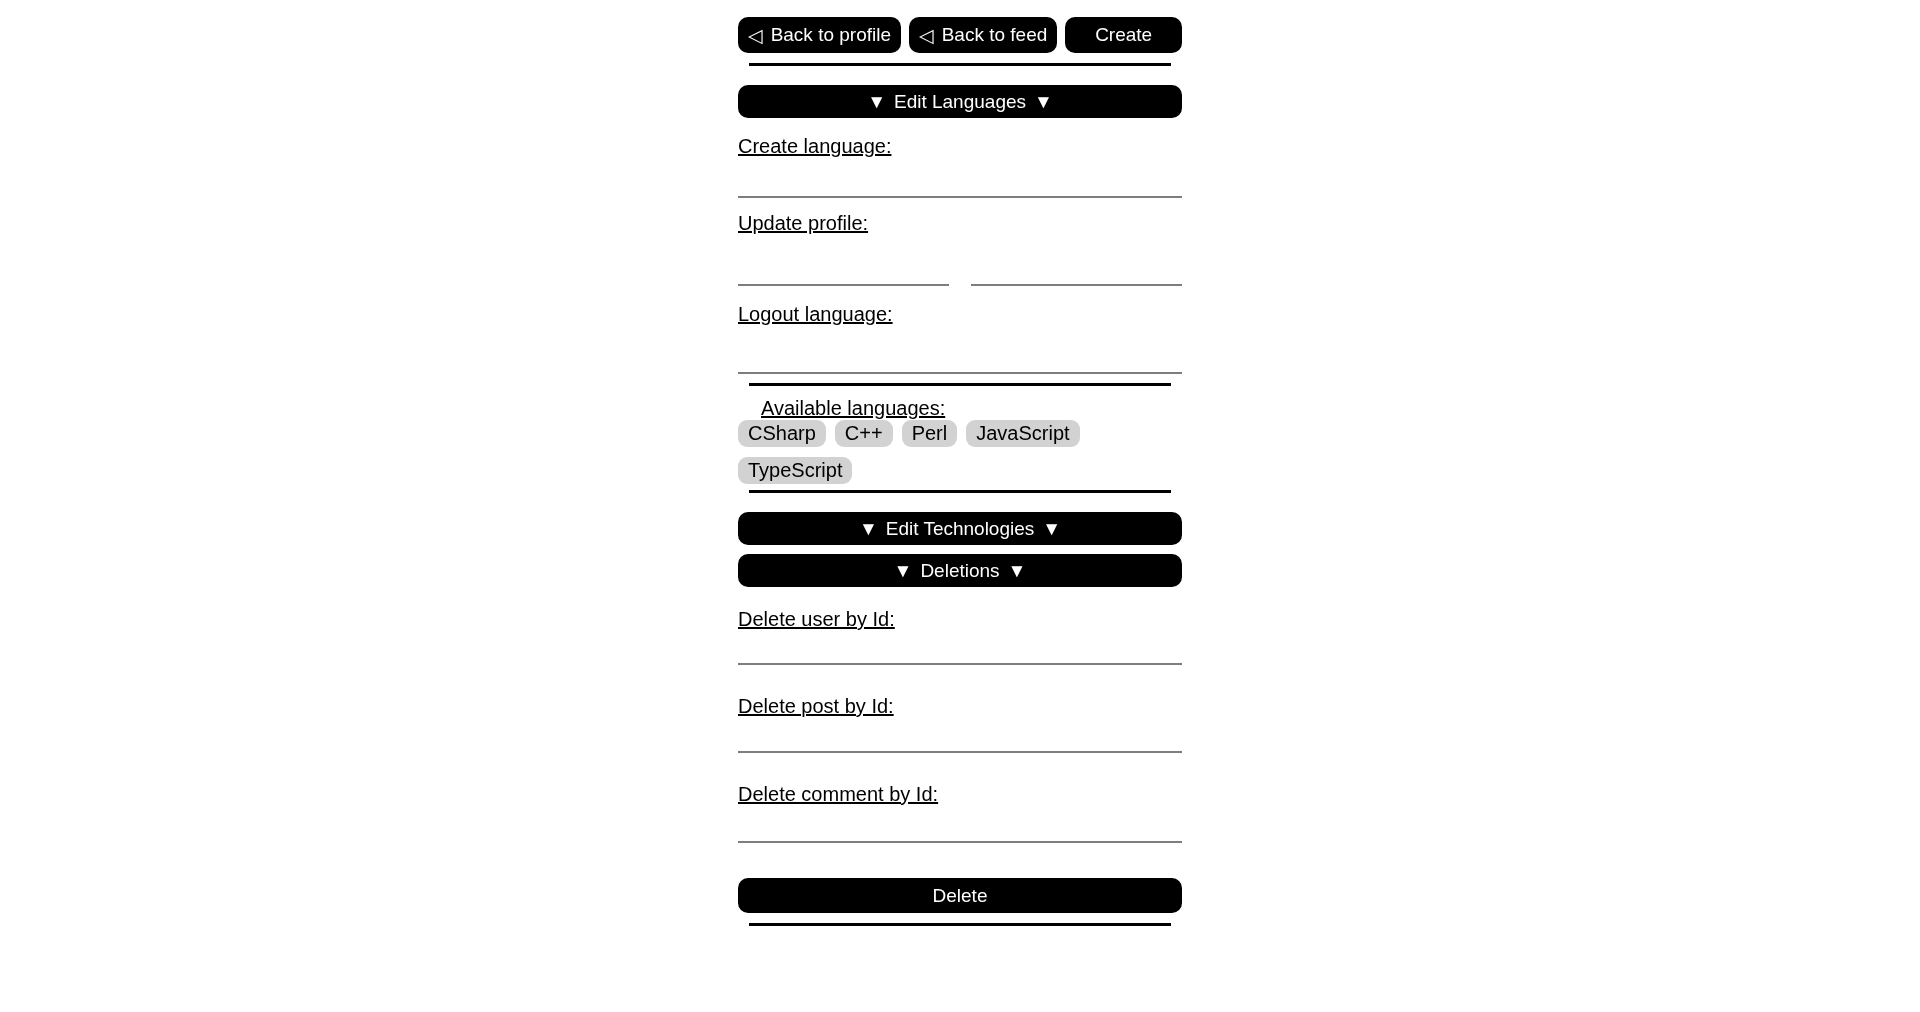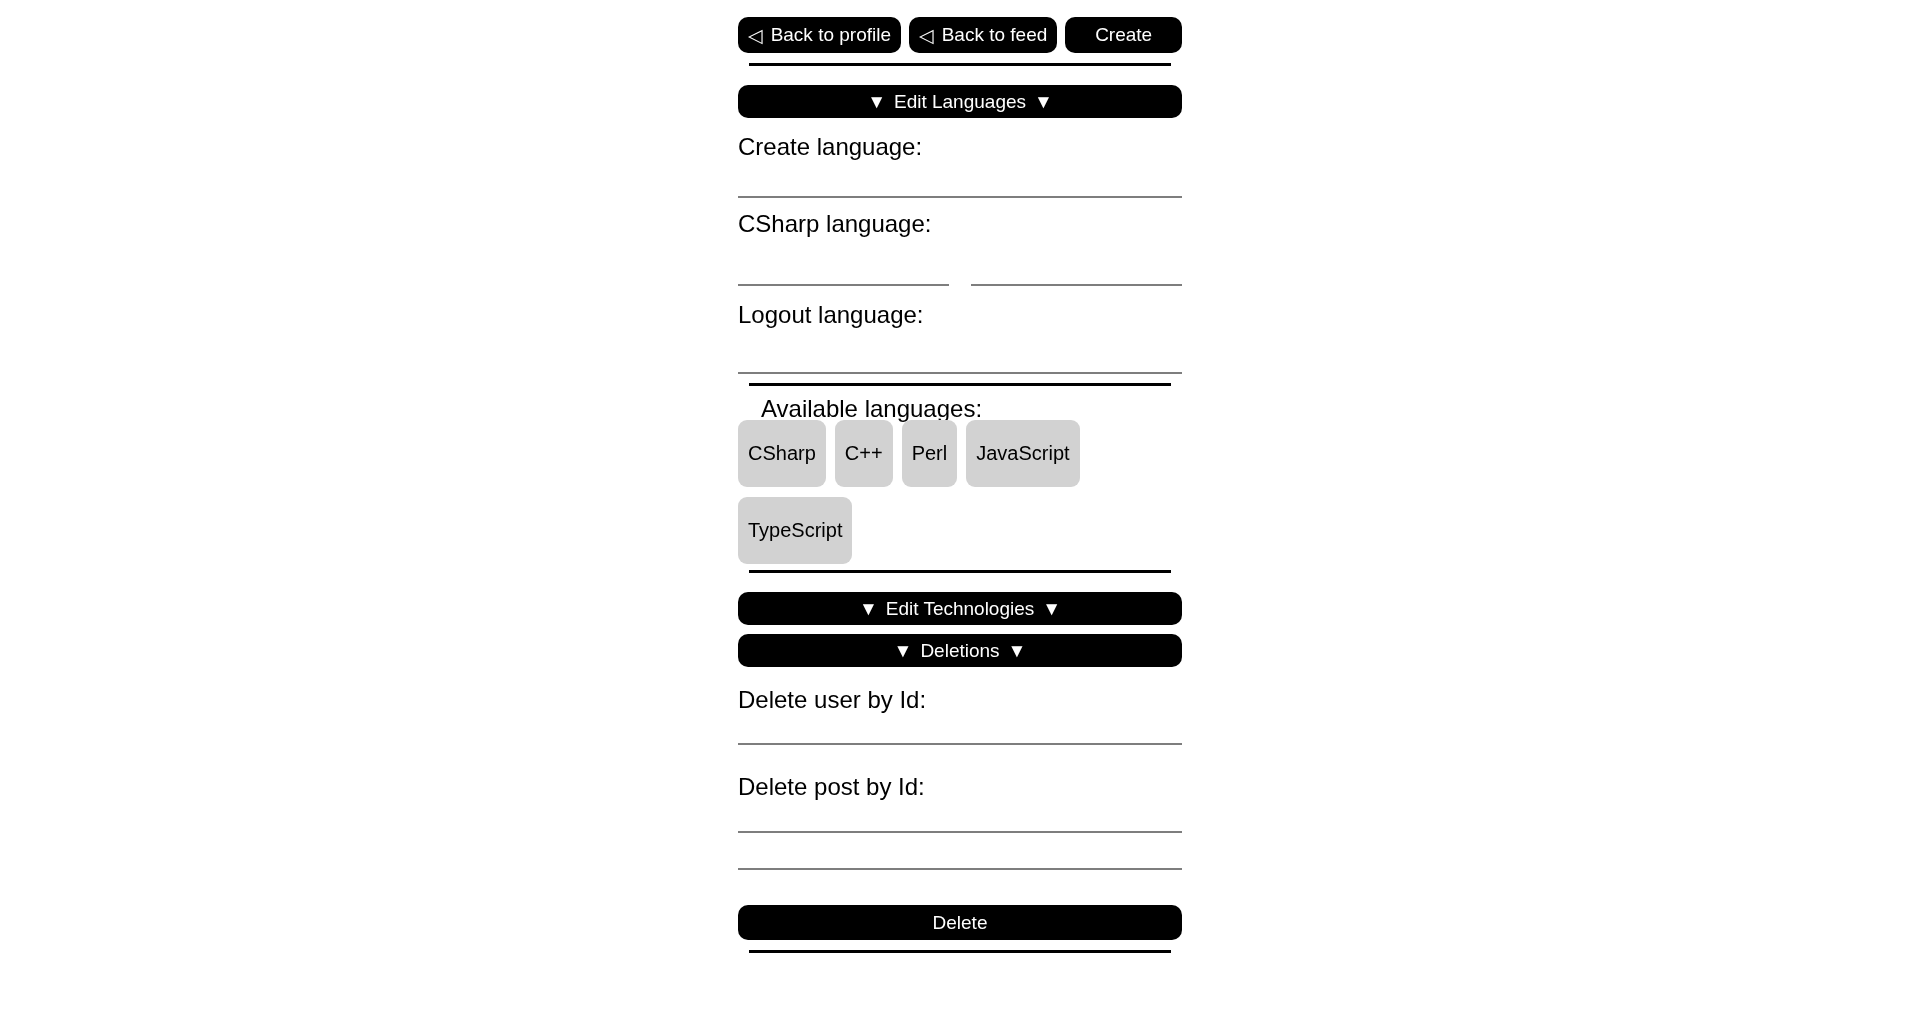--- a/index.html
+++ b/index.html
@@ -61,23 +61,24 @@
     border: none;
     border-top: 3px solid #000000;
     margin: 10px 11px 0 11px;
   }
   hr.thick.tight   { margin-top: 9px; }
   hr.thick.tighter { margin-top: 6px; }
 
   
   .field-label {
     display: block;
-    font-size: 24px;
+    font-size: 20px;
     line-height: 23px;
     margin-top: 16px;
+    text-decoration: underline;
   }
   .label-create  { margin-top: 17px; }
   .label-update  { margin-top: 14px; }
   .label-delete  { margin-top: 17px; }
   .label-avail   { margin-top: 11px; margin-left: 23px; }
   .label-user    { margin-top: 21px; }
   .label-post    { margin-top: 30px; }
   .label-comment { margin-top: 30px; }
 
   .line-input {
@@ -111,21 +112,21 @@
   .chips {
     display: flex;
     flex-wrap: wrap;
     gap: 10px 9px;
     margin-top: 0;
   }
   .chip {
     background: #d2d2d2;
     color: #000000;
     border-radius: 9px;
-    padding: 20px 10px;
+    padding: 0 10px;
     font-size: 20px;
     line-height: 27px;
     display: inline-block;
   }
 
   .icon { display: inline-block; }
 </style>
 </head>
 <body>
 
@@ -152,21 +153,21 @@
     
     <button class="btn full-btn toggle-languages">
       <span class="icon">▼</span>
       <span>Edit Languages</span>
       <span class="icon">▼</span>
     </button>
 
     <label class="field-label label-create">Create language:</label>
     <input class="line-input input-create" type="text" value="" style="">
 
-    <label class="field-label label-update">CSharp language:</label>
+    <label class="field-label label-update">Update profile:</label>
     <div class="two-col">
       <input class="line-input" type="text" value="" style="">
       <input class="line-input" type="text" value="" style="">
     </div>
 
     <label class="field-label label-delete">Logout language:</label>
     <input class="line-input input-delete" type="text" value="" style="">
 
 
     <hr class="thick tight">
@@ -195,20 +196,21 @@
       <span>Deletions</span>
       <span class="icon">▼</span>
     </button>
 
     <label class="field-label label-user">Delete user by Id:</label>
     <input class="line-input input-user" type="text" value="" style="">
 
     <label class="field-label label-post">Delete post by Id:</label>
     <input class="line-input input-post" type="text" value="" style="">
 
+    <label class="field-label label-comment">Delete comment by Id:</label>
     <input class="line-input input-comment" type="text" value="" style="">
 
     <button class="btn full-btn submit-delete">
       <span>Delete</span>
     </button>
 
     <hr class="thick">
 
   </div>
 </div>

